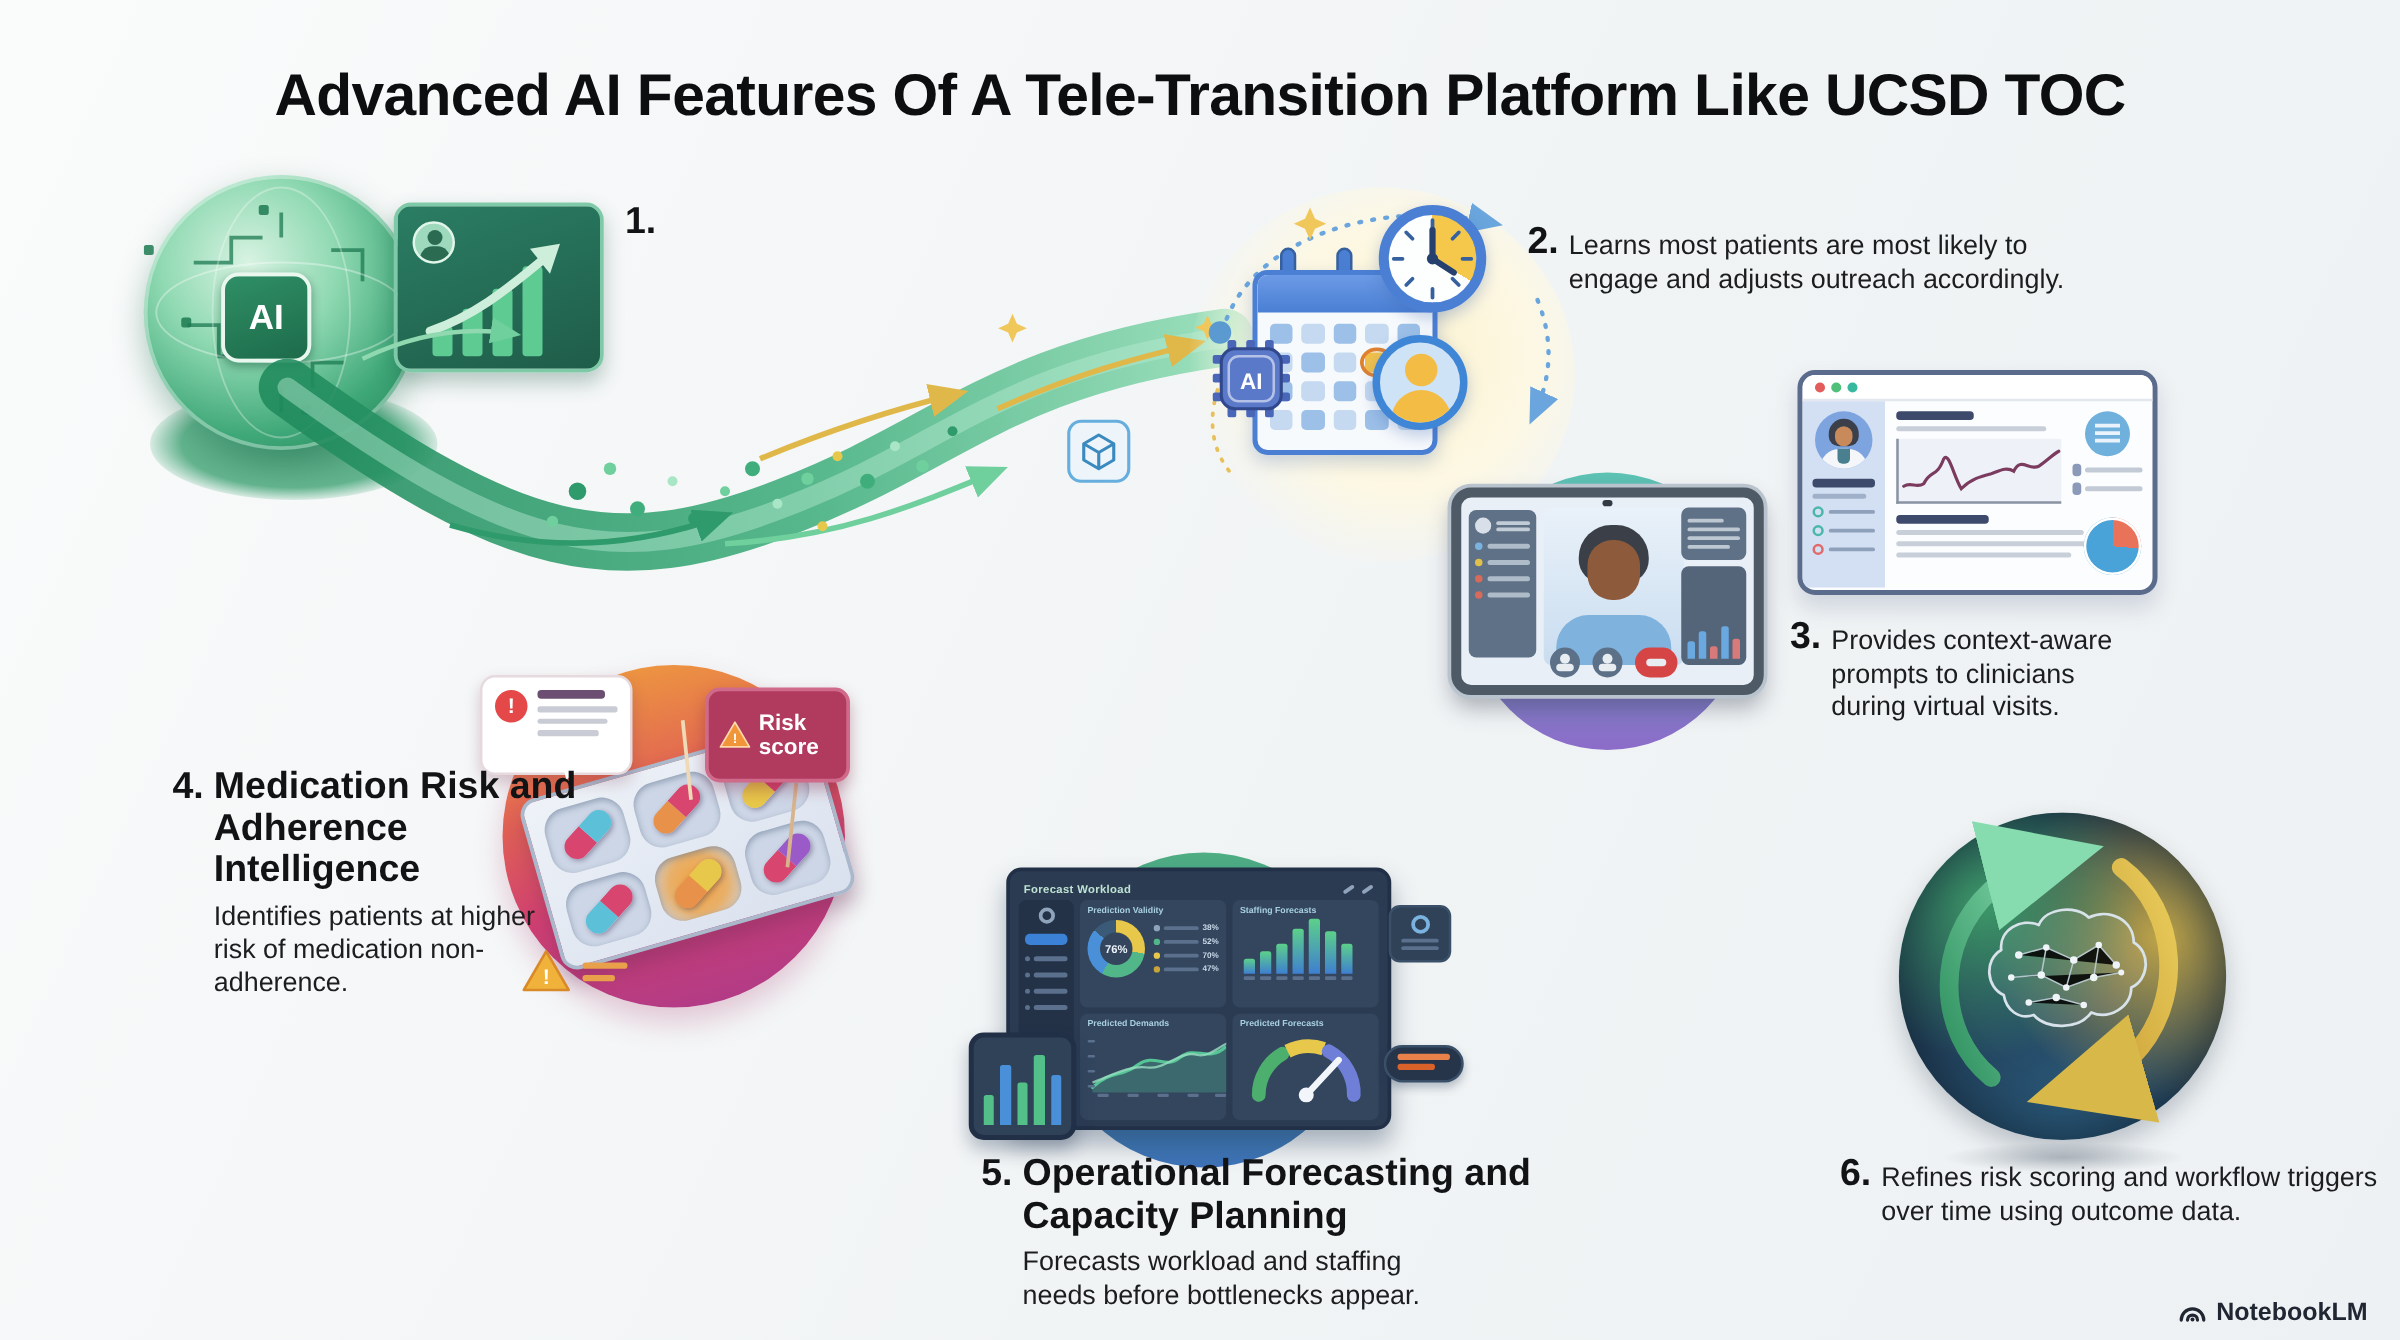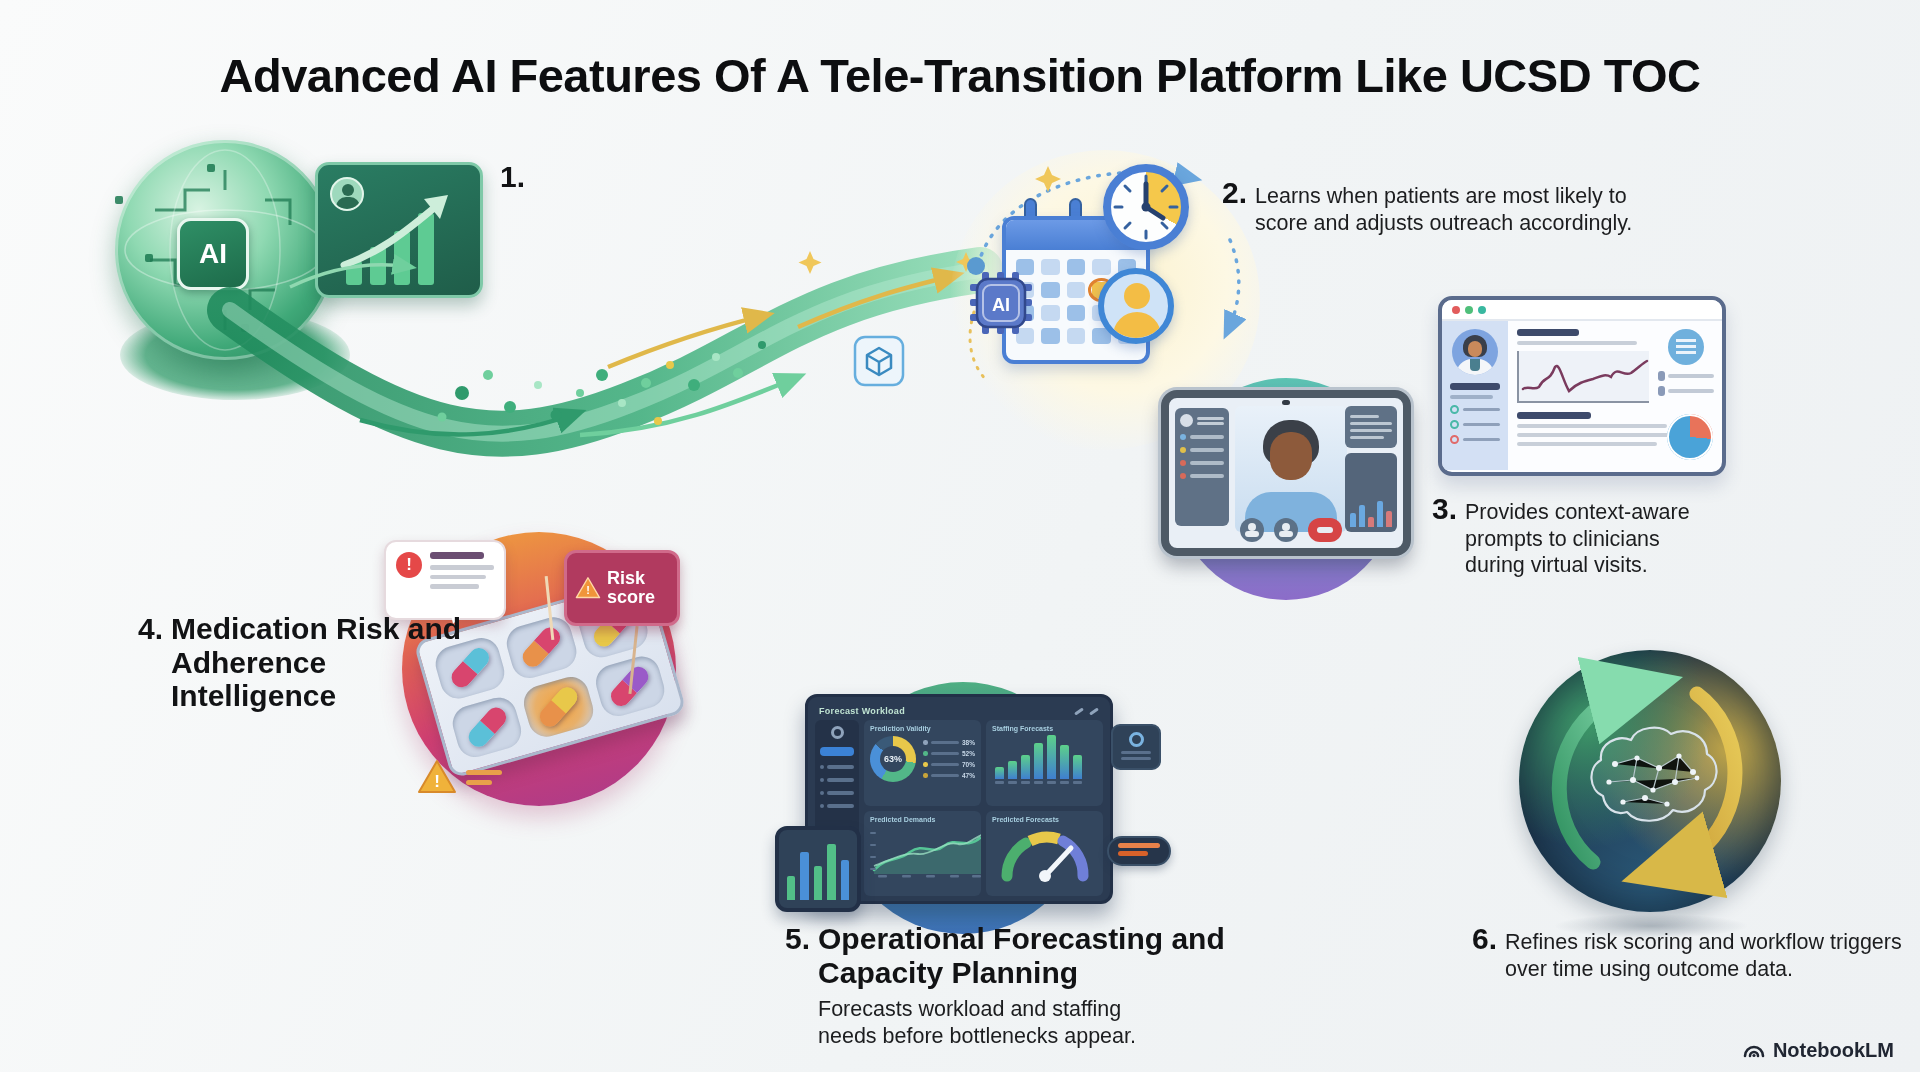--- a/index.html
+++ b/index.html
@@ -614,21 +614,21 @@
           <div class="row">
               <b></b>
               <i></i>
             </div>
         </div>
         <div class="dash-grid">
           <div class="dcard">
             <div class="ct">Prediction Validity</div>
             <div class="donut-flex">
               <div class="donut">
-                  <span>63%</span>
+                  <span>76%</span>
                 </div>
               <div class="dlegend">
                 <div class="lr">
                     <b style="background:#8fa3bb;"></b>
                     <i></i>
                     <em>38%</em>
                   </div>
                 <div class="lr">
                     <b style="background:#52b788;"></b>
                     <i></i>
@@ -768,29 +768,30 @@
         </g>
       </svg>
     </div>
   </div>
 
   <div class="feature f1">
     <span class="num">1.</span>
   </div>
   <div class="feature f2">
     <span class="num">2.</span>
-    <span class="f-desc">Learns when patients are most likely to score and adjusts outreach accordingly.</span>
+    <span class="f-desc">Learns most patients are most likely to engage and adjusts outreach accordingly.</span>
   </div>
   <div class="feature f3">
     <span class="num">3.</span>
     <span class="f-desc">Provides context-aware prompts to clinicians during virtual visits.</span>
   </div>
   <div class="feature f4">
     <span class="num">4.</span>
     <span class="f-title">Medication Risk and Adherence Intelligence</span>
+    <span class="f-desc">Identifies patients at higher risk of medication non-adherence.</span>
   </div>
   <div class="feature f5">
     <span class="num">5.</span>
     <span class="f-title">Operational Forecasting and Capacity Planning</span>
     <span class="f-desc">Forecasts workload and staffing needs before bottlenecks appear.</span>
   </div>
   <div class="feature f6">
     <span class="num">6.</span>
     <span class="f-desc">Refines risk scoring and workflow triggers over time using outcome data.</span>
   </div>

